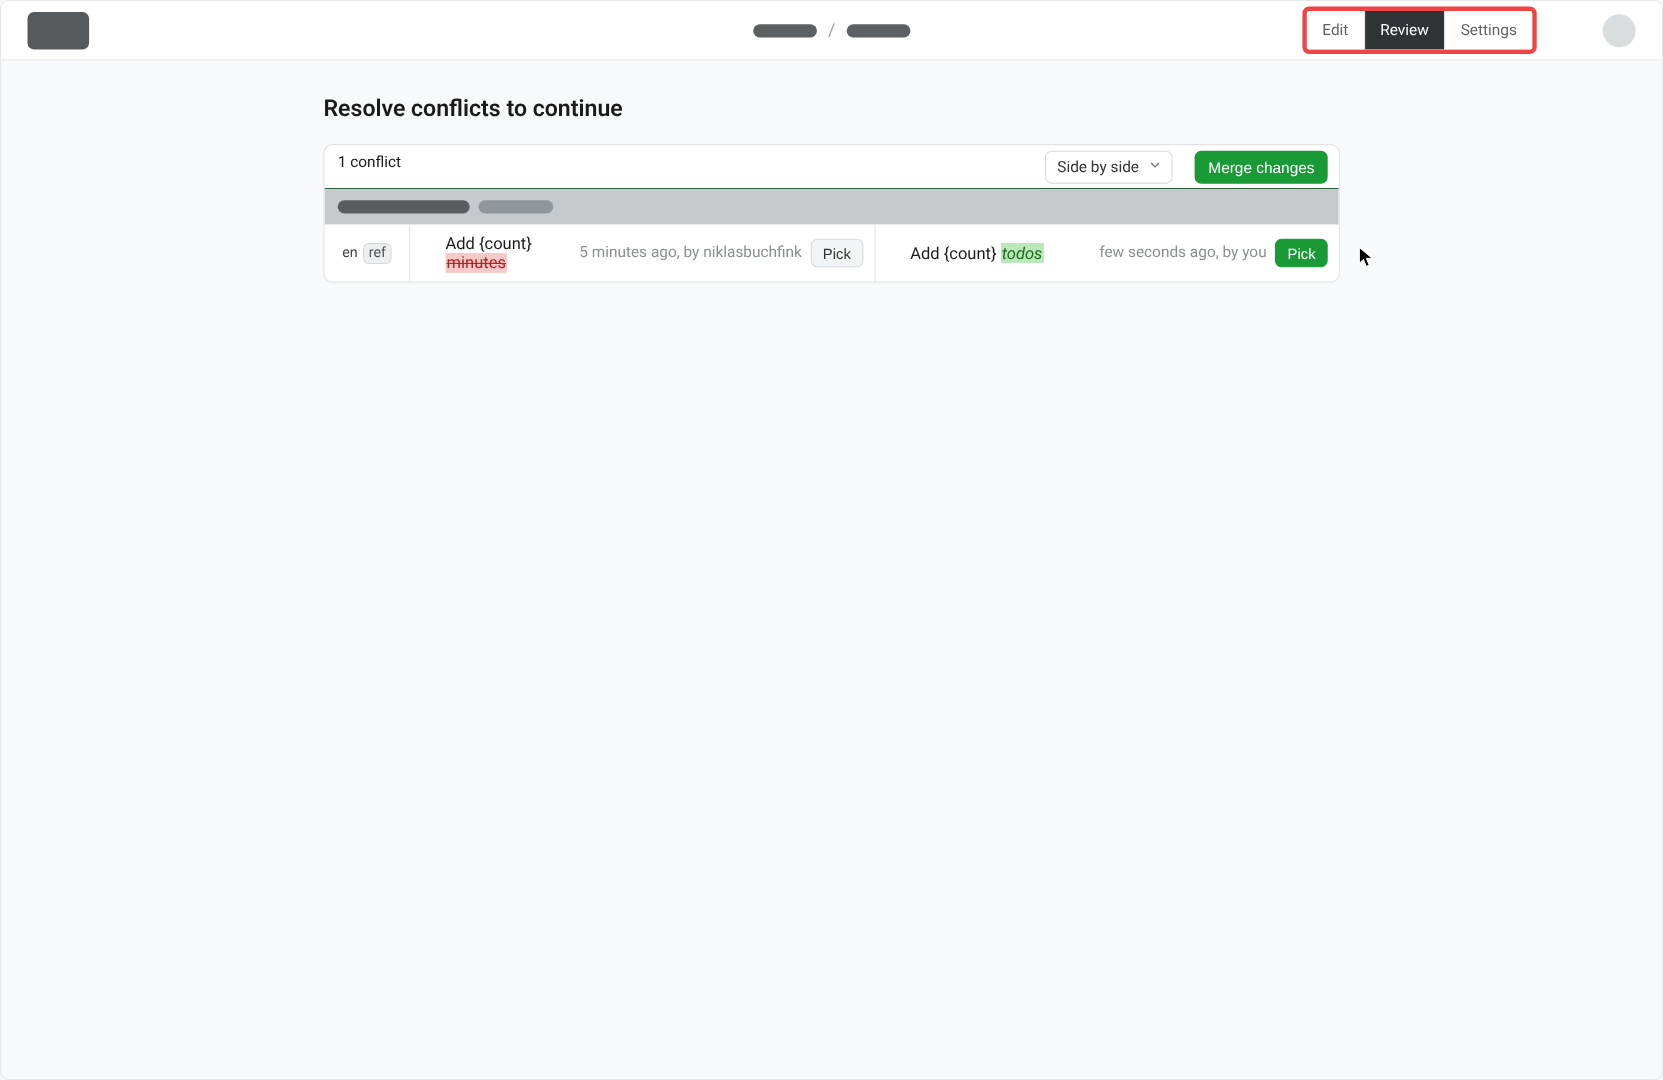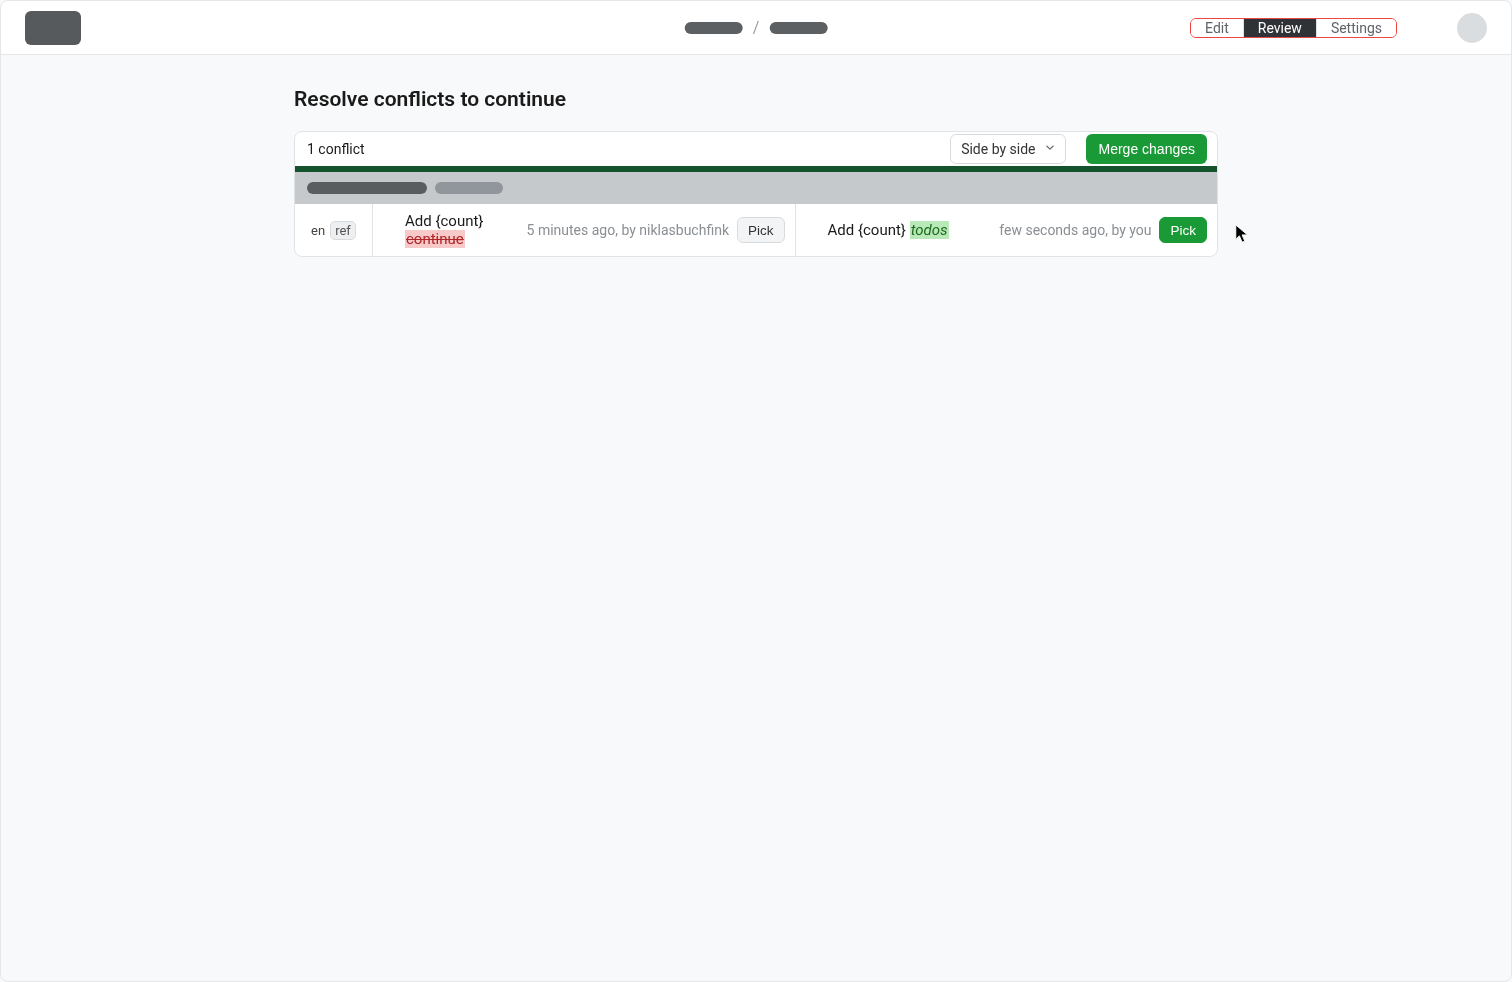--- a/index.html
+++ b/index.html
@@ -54,24 +54,24 @@
     }
     .topbar-right {
       margin-left: auto;
       display: flex;
       align-items: center;
       gap: 16px;
     }
     .tab-group {
       display: flex;
       align-items: center;
-      border: 1px solid #ef4444;
+      border: 4px solid #ef4444;
       border-radius: 6px;
       overflow: hidden;
-      height: 20px;
+      height: 43px;
     }
     .tab {
       padding: 0 14px;
       height: 100%;
       display: flex;
       align-items: center;
       font-size: 14px;
       color: #5f6368;
       cursor: pointer;
       background: #fff;
@@ -104,23 +104,22 @@
       margin-bottom: 20px;
     }
     .panel {
       background: #fff;
       border: 1px solid #e1e3e6;
       border-radius: 8px;
       overflow: hidden;
     }
     .panel-header {
       display: flex;
-      align-items: center;
       padding: 8px 10px 8px 12px;
-      border-bottom: 6px solid #14532d;
+      border-bottom: 1px solid #14532d;
       height: 40px;
     }
     .conflict-count {
       font-size: 14px;
       color: #1a1a1a;
     }
     .panel-header-right {
       margin-left: auto;
       display: flex;
       align-items: center;
@@ -300,21 +299,21 @@
       </div>
 
       <div class="conflict-row">
         <div class="locale-cell">
           <span class="locale-text">en</span>
           <span class="ref-badge">ref</span>
         </div>
 
         <div class="side left">
           <span class="side-text">
-            <span>Add {count} </span><span class="diff-del">continue</span>
+            <span>Add {count} </span><span class="diff-del">minutes</span>
           </span>
           <span class="meta">5 minutes ago, by niklasbuchfink</span>
           <button class="pick-btn">Pick</button>
         </div>
 
         <div class="side right">
           <span class="side-text">
             <span>Add {count} </span><span class="diff-add">todos</span>
           </span>
           <span class="meta">few seconds ago, by you</span>

